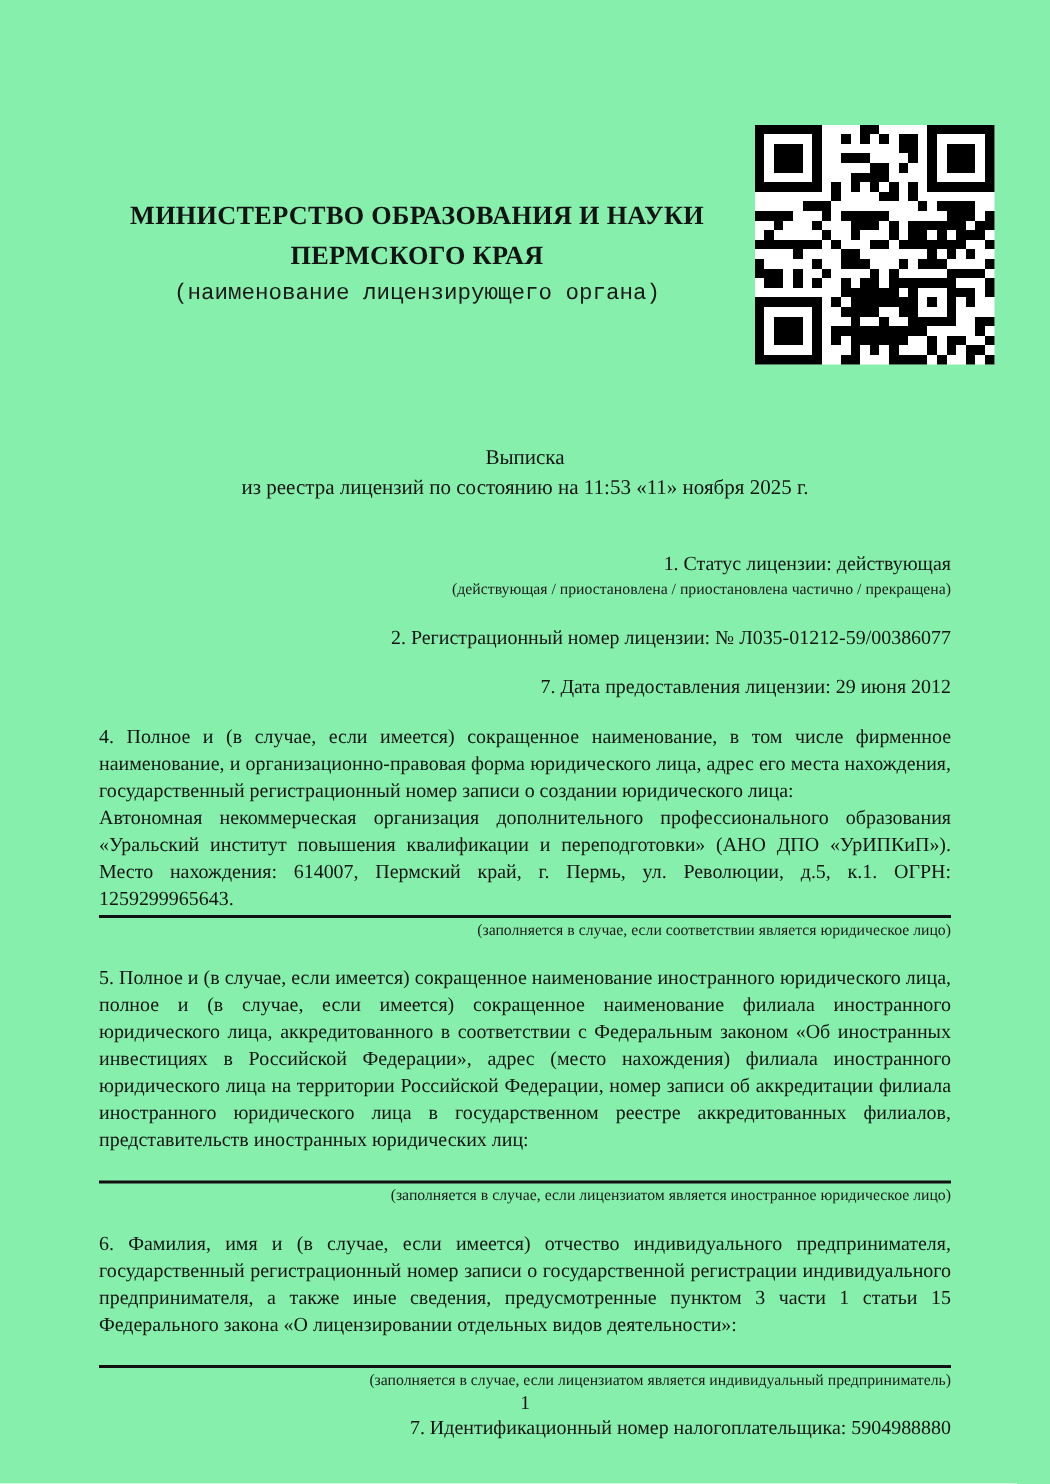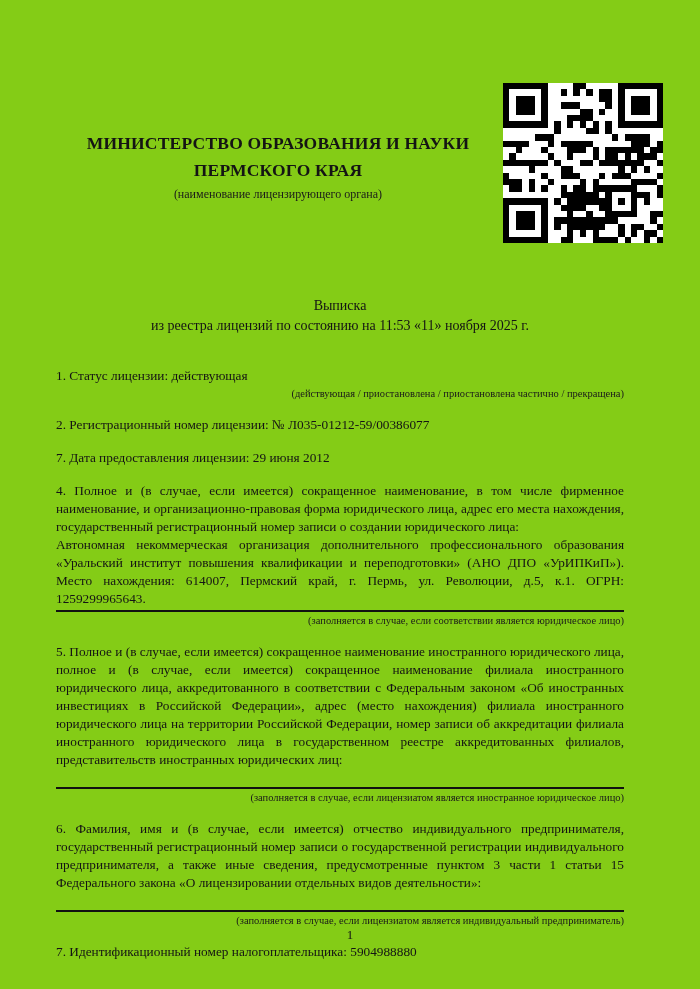--- a/index.html
+++ b/index.html
@@ -1,74 +1,75 @@
 <!DOCTYPE html>
 <html lang="ru"><head>
 <meta charset="utf-8">
 <style>
   html, body { margin: 0; padding: 0; background: #ffffff; }
   .page {
     position: relative;
     width: 700px;
     height: 989px;
-    background: #84cc16;
+    background: #86efac;
     font-family: "Liberation Serif", "DejaVu Serif", serif;
     color: #141414;
     overflow: hidden;
   }
   
   .header-block {
     position: absolute;
     top: 130px;
     left: 66px;
     width: 424px;
     text-align: center;
   }
   .ministry-line {
     font-weight: bold;
     font-size: 17.5px;
     line-height: 1.55;
     letter-spacing: 0.2px;
   }
   .header-caption {
-    font-size: 12px;
+    font-size: 15px;
     margin-top: 3px;
     color: #1a1a1a;
+    font-family: Liberation Mono, monospace;
   }
   
   .qr-box {
     position: absolute;
     top: 83px;
     left: 503px;
     width: 160px;
     height: 160px;
   }
   .qr-box svg { display: block; width: 100%; height: 100%; }
   
   .content {
     position: absolute;
     top: 296px;
-    left: 56px;
+    left: 66px;
     width: 568px;
   }
   .doc-title {
     text-align: center;
     font-size: 14px;
     line-height: 1.45;
     margin-bottom: 30px;
   }
   .section { margin-top: 15px; }
   .section:first-of-type { margin-top: 0; }
   .para {
     margin: 0;
     font-size: 13.3px;
     line-height: 18px;
     text-align: justify;
   }
-  .para.no-justify { text-align: left; }
+  .para.no-justify { text-align: right; }
   .rule {
     height: 2px;
     background: #111111;
     width: 100%;
   }
   .rule.tight { margin-top: 2px; }
   .rule.spaced { margin-top: 18px; }
   .note {
     font-size: 10.5px;
     line-height: 14px;

